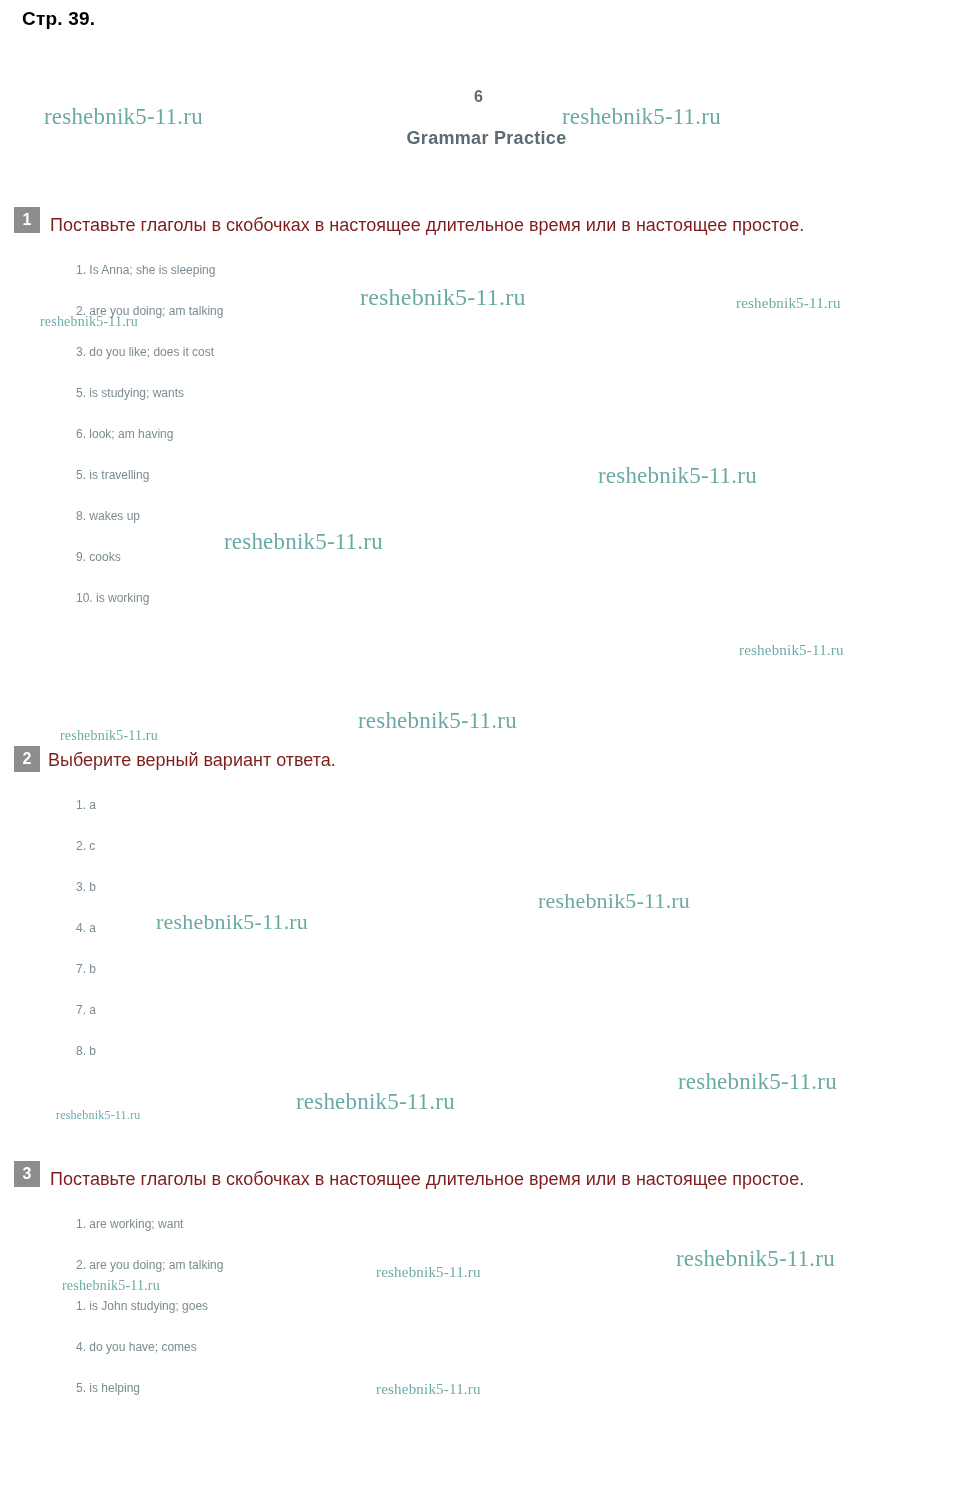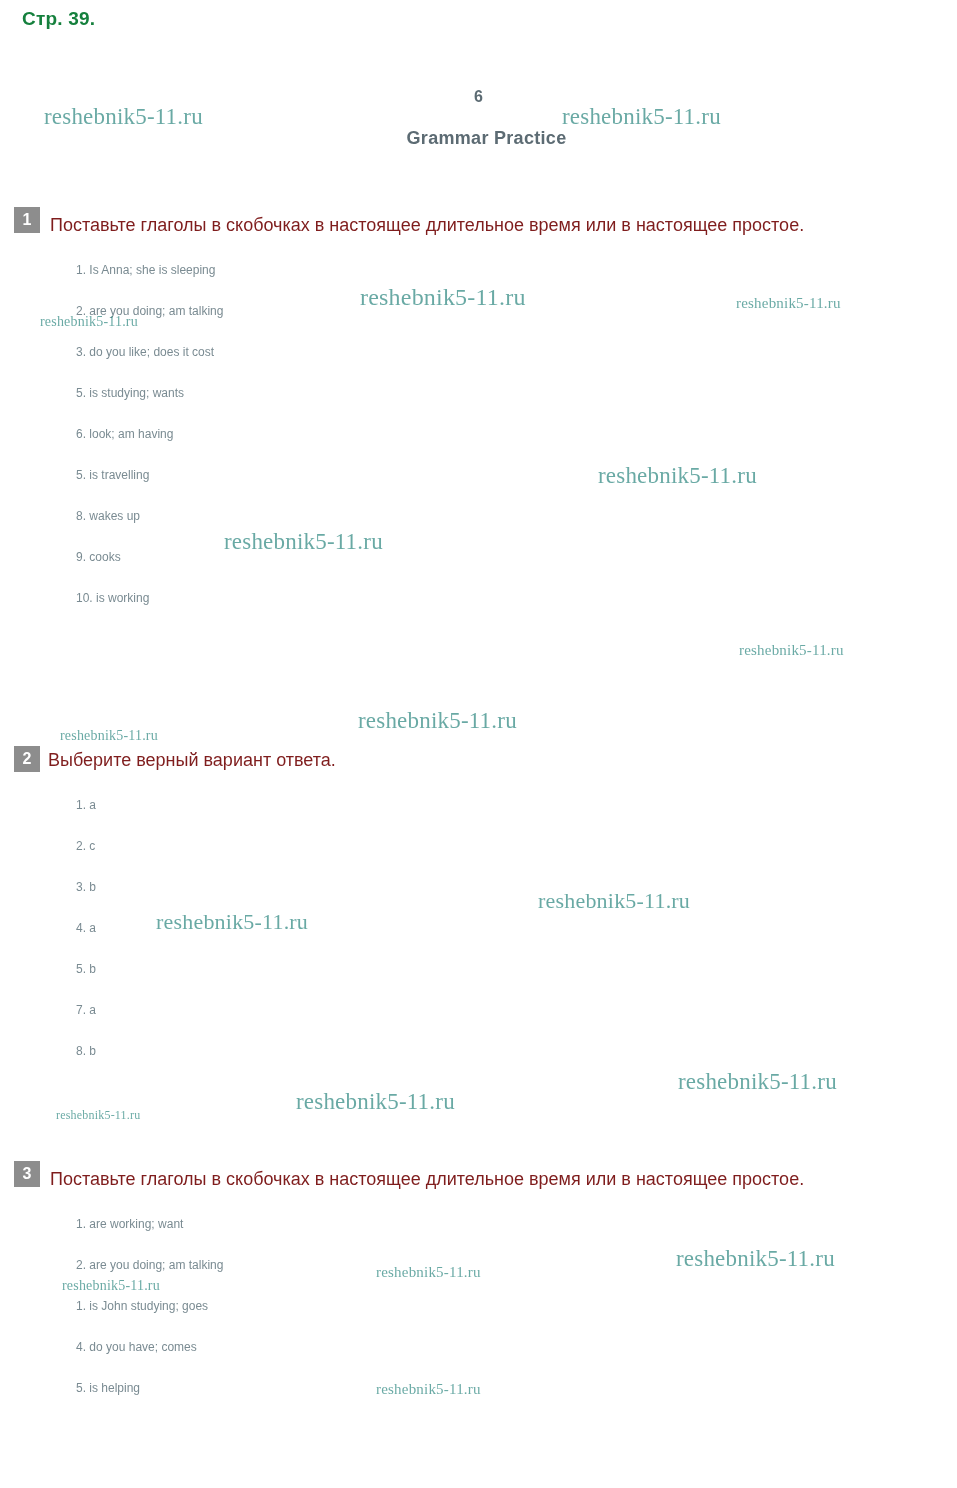--- a/index.html
+++ b/index.html
@@ -18,21 +18,21 @@
     position: relative;
     width: 957px;
     height: 1488px;
   }
   .page-label {
     position: absolute;
     left: 22px;
     top: 8px;
     font-size: 19px;
     font-weight: bold;
-    color: #15803d;
+    color: #000000;
     letter-spacing: 0.2px;
   }
   .unit-number {
     position: absolute;
     left: 0;
     right: 0;
     top: 88px;
     text-align: center;
     font-size: 16px;
     font-weight: bold;
@@ -137,21 +137,21 @@
   <div class="task" style="top:745px;">
     <div class="task-head">
       <div class="num-box">2</div>
       <div class="task-text" style="line-height:30px;margin-left:8px;">Выберите верный вариант ответа.</div>
     </div>
     <div class="answers" style="margin-top:10px;">
       <div class="answer">1. a</div>
       <div class="answer">2. c</div>
       <div class="answer">3. b</div>
       <div class="answer">4. a</div>
-      <div class="answer">5. b</div>
+      <div class="answer">7. b</div>
       <div class="answer">7. a</div>
       <div class="answer">8. b</div>
     </div>
   </div>
 
   <div class="task" style="top:1160px;">
     <div class="task-head">
       <div class="num-box">3</div>
       <div class="task-text justified">Поставьте глаголы в скобочках в настоящее длительное время или в настоящее простое.</div>
     </div>

